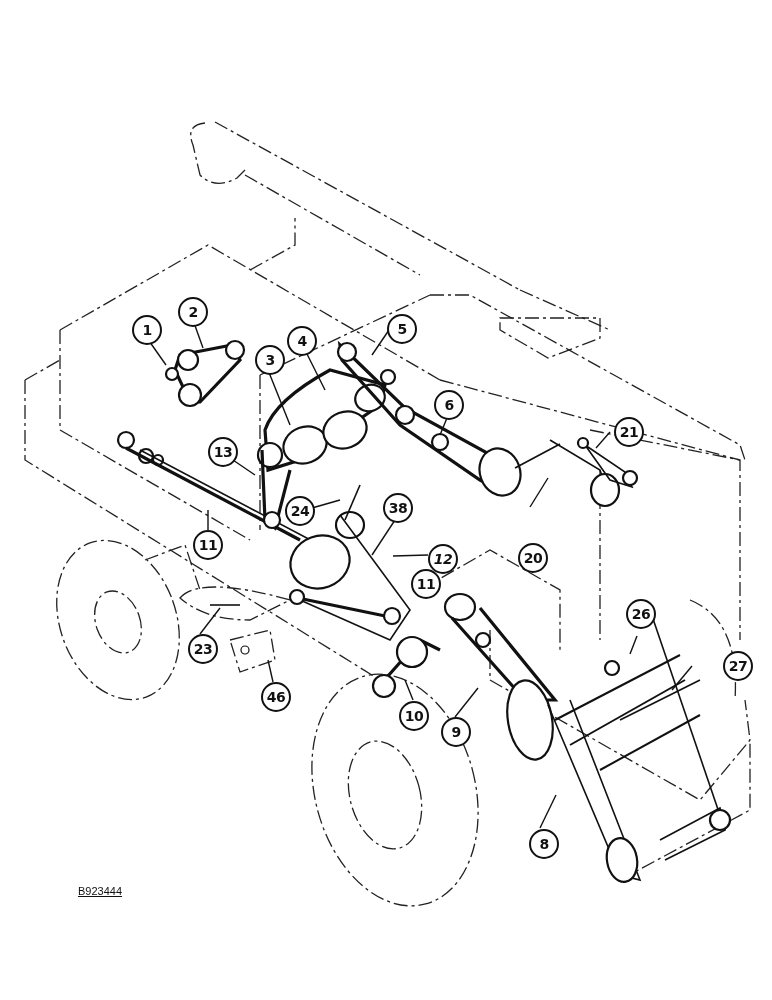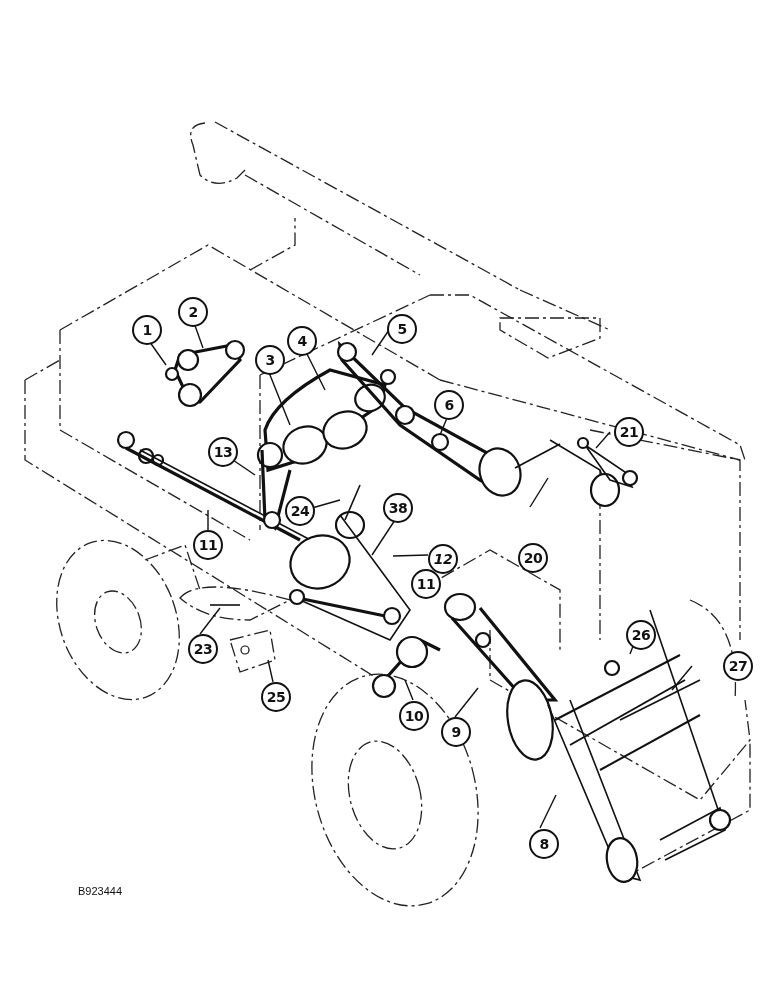--- a/index.html
+++ b/index.html
@@ -12,21 +12,21 @@
   .belt-thin { fill:none; stroke:#111; stroke-width:1.6; }
   .pulley { fill:#fff; stroke:#111; stroke-width:2.2; }
   .pulley-in { fill:none; stroke:#111; stroke-width:1.2; }
   .leader { stroke:#111; stroke-width:1.4; fill:none; }
   .callout { position:absolute; width:30px; height:30px; border:2px solid #111;
              border-radius:50%; background:#fff; box-sizing:border-box;
              display:flex; align-items:center; justify-content:center;
              font-family:"DejaVu Sans", sans-serif; font-weight:bold;
              font-size:14px; letter-spacing:-0.5px; }
   .fig-code { position:absolute; left:78px; top:885px; font-size:11px;
-              font-family:"Liberation Sans", sans-serif; }
+              font-family:"Liberation Sans", sans-serif;text-decoration:underline; }
 </style>
 </head>
 <body>
 
 <svg class="drawing" width="772" height="1000" viewBox="0 0 772 1000">
 
   <g>
     <path class="dash" d="M205,123 Q185,125 193,145 L200,175 Q215,190 237,178 L245,170"></path>
     <path class="dash" d="M215,122 L520,290"></path>
     <path class="dash" d="M245,175 L420,275"></path>
@@ -195,17 +195,17 @@
 <div class="callout" style="left:399px;top:701px;">10</div>
 <div class="callout" style="left:411px;top:569px;">11</div>
 <div class="callout" style="left:428px;top:544px;font-style:italic;">12</div>
 <div class="callout" style="left:193px;top:530px;">11</div>
 <div class="callout" style="left:208px;top:437px;">13</div>
 <div class="callout" style="left:518px;top:507px;margin-top:36px;">20</div>
 <div class="callout" style="left:608px;top:417px;margin-left:6px;">21</div>
 <div class="callout" style="left:383px;top:493px;">38</div>
 <div class="callout" style="left:188px;top:634px;">23</div>
 <div class="callout" style="left:285px;top:496px;">24</div>
-<div class="callout" style="left:261px;top:682px;">25</div>
-<div class="callout" style="left:626px;top:620px;">26</div>
+<div class="callout" style="left:261px;top:682px;">46</div>
+<div class="callout" style="left:626px;top:599px;">26</div>
 <div class="callout" style="left:691px;top:651px;margin-left:32px;">27</div>
 
 <div class="fig-code">B923444</div>
 
 </body></html>

